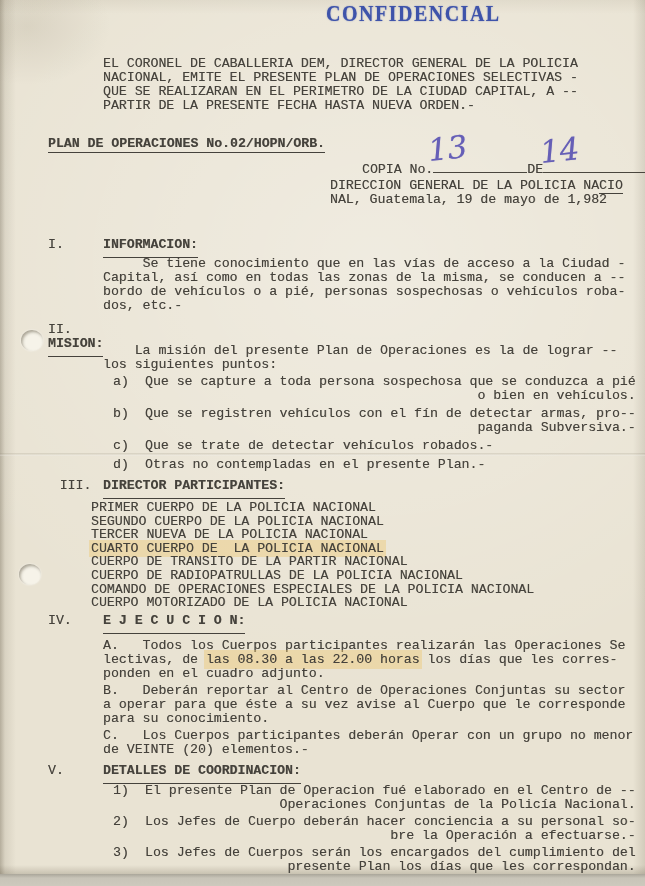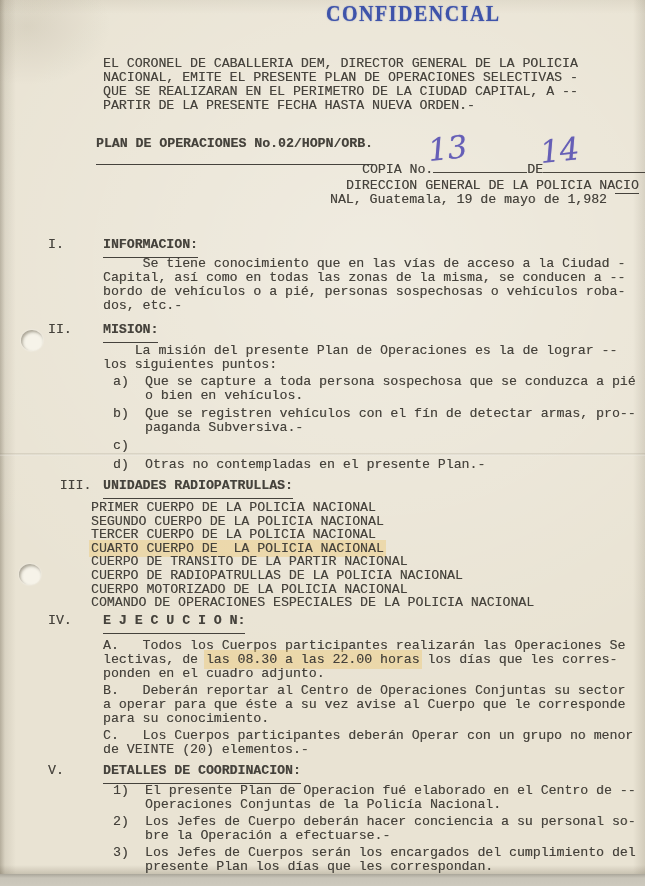--- a/index.html
+++ b/index.html
@@ -22,28 +22,28 @@
   .abs{position:absolute;}
   .ink{text-shadow:0.3px 0.3px 0.5px rgba(60,55,45,0.45);}
   .pre{white-space:pre-wrap;}
   .stamp{
     left:326px;top:6px;
     font-family:"Liberation Serif","DejaVu Serif",serif;font-weight:bold;
     font-size:20px;letter-spacing:1.5px;color:#3e53aa;
     transform:scaleY(1.14);transform-origin:left top;
     text-shadow:0 0 1.2px rgba(62,83,170,0.75);
   }
-  .title-u{font-weight:bold;border-bottom:1.5px solid #45423c;padding-bottom:13px;margin-left:48px;}
+  .title-u{font-weight:bold;border-bottom:1.5px solid #45423c;padding-bottom:1px;}
   .sec-head{left:48px;display:flex;}
   .numeral{width:55px;flex:none;}
   .heading{font-weight:bold;border-bottom:1.4px solid #45423c;padding-bottom:5px;white-space:pre;}
   .body{left:103px;width:545px;}
   .item{left:113px;display:flex;width:527px;}
   .marker{width:32px;flex:none;}
-  .itext{white-space:pre-wrap;}
+  .itext{white-space:pre-wrap;text-align:right;}
   .unit{height:13.6px;line-height:13.6px;white-space:pre;}
   .hl{background:rgba(238,198,108,0.40);box-shadow:0 0 0 2px rgba(238,198,108,0.40);margin-top:26px;}
   .hl-line{background:rgba(238,198,108,0.40);box-shadow:0 0 0 2px rgba(238,198,108,0.40);display:inline-block;}
   .copyrow{left:330px;top:161px;white-space:nowrap;margin-left:32px;}
   .blank{display:inline-block;height:11px;border-bottom:1.8px solid #4a463e;vertical-align:baseline;}
   .hand{
     font-family:"DejaVu Serif","Liberation Serif",serif;font-style:italic;
     font-size:31px;color:#5b54b4;transform:rotate(-6deg);opacity:0.92;
     text-shadow:0 0 0.8px rgba(91,84,180,0.6);
   }
@@ -82,70 +82,71 @@
 <div class="abs ink" style="left:48px;top:137px;">
   <span class="title-u">PLAN DE OPERACIONES No.02/HOPN/ORB.</span>
 </div>
 
 <div class="abs copyrow ink">
   <span>COPIA No.</span><span class="blank" style="width:94px;"></span><span>DE</span><span class="blank" style="width:104px;"></span>
 </div>
 <div class="abs hand" style="left:428px;top:142px;">13</div>
 <div class="abs hand" style="left:540px;top:144px;">14</div>
 
-<div class="abs ink" style="left:346px;top:179px;white-space:pre;"><span>DIRECCION GENERAL DE LA POLICIA NA</span><span class="underl">CIO</span></div>
+<div class="abs ink" style="left:330px;top:179px;white-space:pre;"><span>DIRECCION GENERAL DE LA POLICIA NA</span><span class="underl">CIO</span></div>
 <div class="abs ink" style="left:330px;top:193px;white-space:pre;">NAL, Guatemala, 19 de mayo de 1,982</div>
 
 <div class="abs sec-head ink" style="top:238px;">
   <span class="numeral">I.</span>
   <span class="heading">INFORMACION:</span>
 </div>
 <div class="abs body pre ink" style="top:257px;">     Se tiene conocimiento que en las vías de acceso a la Ciudad -
 Capital, así como en todas las zonas de la misma, se conducen a --
 bordo de vehículos o a pié, personas sospechosas o vehículos roba-
 dos, etc.-</div>
 
-<div class="abs sec-head ink" style="top:323px;">
+<div class="abs sec-head ink" style="top:323px;flex-direction:column;">
   <span class="numeral">II.</span>
   <span class="heading">MISION:</span>
 </div>
 <div class="abs body pre ink" style="top:344px;">    La misión del presente Plan de Operaciones es la de lograr --
 los siguientes puntos:</div>
 
 <div class="abs item ink" style="top:375px;">
   <span class="marker">a)</span>
   <span class="itext">Que se capture a toda persona sospechosa que se conduzca a pié
 o bien en vehículos.</span>
 </div>
 <div class="abs item ink" style="top:407px;">
   <span class="marker">b)</span>
   <span class="itext">Que se registren vehículos con el fín de detectar armas, pro--
 paganda Subversiva.-</span>
 </div>
 <div class="abs item ink" style="top:439px;">
   <span class="marker">c)</span>
+  <span class="itext">Que se trate de detectar vehículos robados.-</span>
 </div>
 <div class="abs item ink" style="top:458px;">
   <span class="marker">d)</span>
   <span class="itext">Otras no contempladas en el presente Plan.-</span>
 </div>
 
 <div class="abs sec-head ink" style="top:479px;text-align:center;">
   <span class="numeral">III.</span>
-  <span class="heading">UNIDADES RADIOPATRULLAS:</span>
+  <span class="heading">DIRECTOR PARTICIPANTES:</span>
 </div>
 <div class="abs ink" style="left:91px;top:501px;">
   <div class="unit">PRIMER CUERPO DE LA POLICIA NACIONAL</div>
   <div class="unit">SEGUNDO CUERPO DE LA POLICIA NACIONAL</div>
-  <div class="unit">TERCER CUERPO DE LA POLICIA NACIONAL</div>
+  <div class="unit">TERCER NUEVA DE LA POLICIA NACIONAL</div>
   <div class="unit"><span class="hl-line">CUARTO CUERPO DE  LA POLICIA NACIONAL</span></div>
   <div class="unit">CUERPO DE TRANSITO DE LA PARTIR NACIONAL</div>
   <div class="unit">CUERPO DE RADIOPATRULLAS DE LA POLICIA NACIONAL</div>
+  <div class="unit">COMANDO DE OPERACIONES ESPECIALES DE LA POLICIA NACIONAL</div>
   <div class="unit">CUERPO MOTORIZADO DE LA POLICIA NACIONAL</div>
-  <div class="unit">COMANDO DE OPERACIONES ESPECIALES DE LA POLICIA NACIONAL</div>
 </div>
 
 <div class="abs sec-head ink" style="top:614px;">
   <span class="numeral">IV.</span>
   <span class="heading">E J E C U C I O N:</span>
 </div>
 <div class="abs body pre ink" style="top:639px;"><span>A.   Todos los Cuerpos participantes realizarán las Operaciones Se
 lectivas, de </span><span class="hl">las 08.30 a las 22.00 horas</span><span> los días que les corres-
 ponden en el cuadro adjunto.</span></div>
 <div class="abs body pre ink" style="top:684px;">B.   Deberán reportar al Centro de Operaciones Conjuntas su sector

